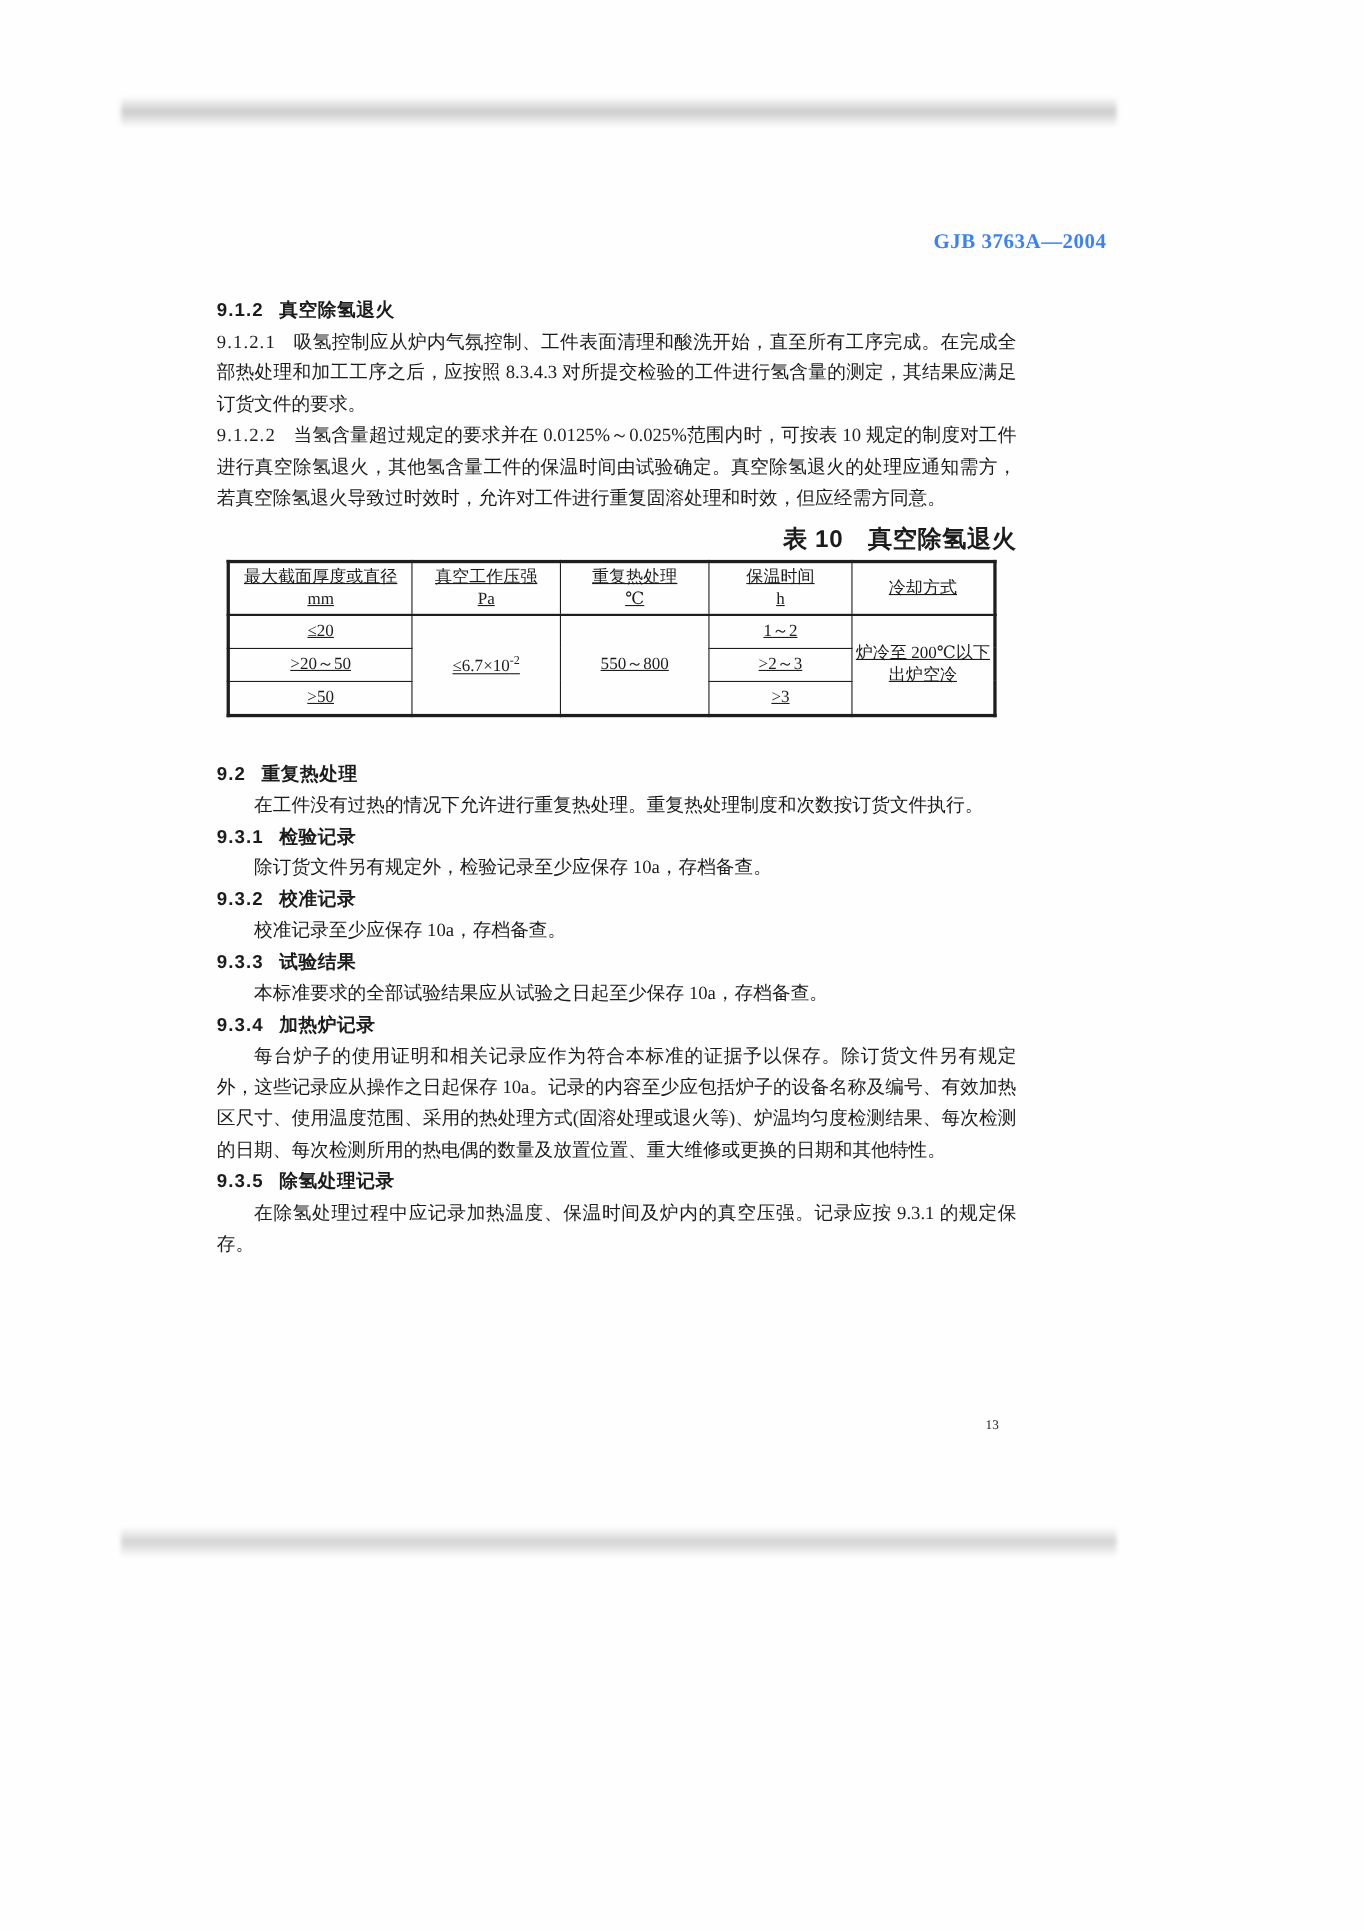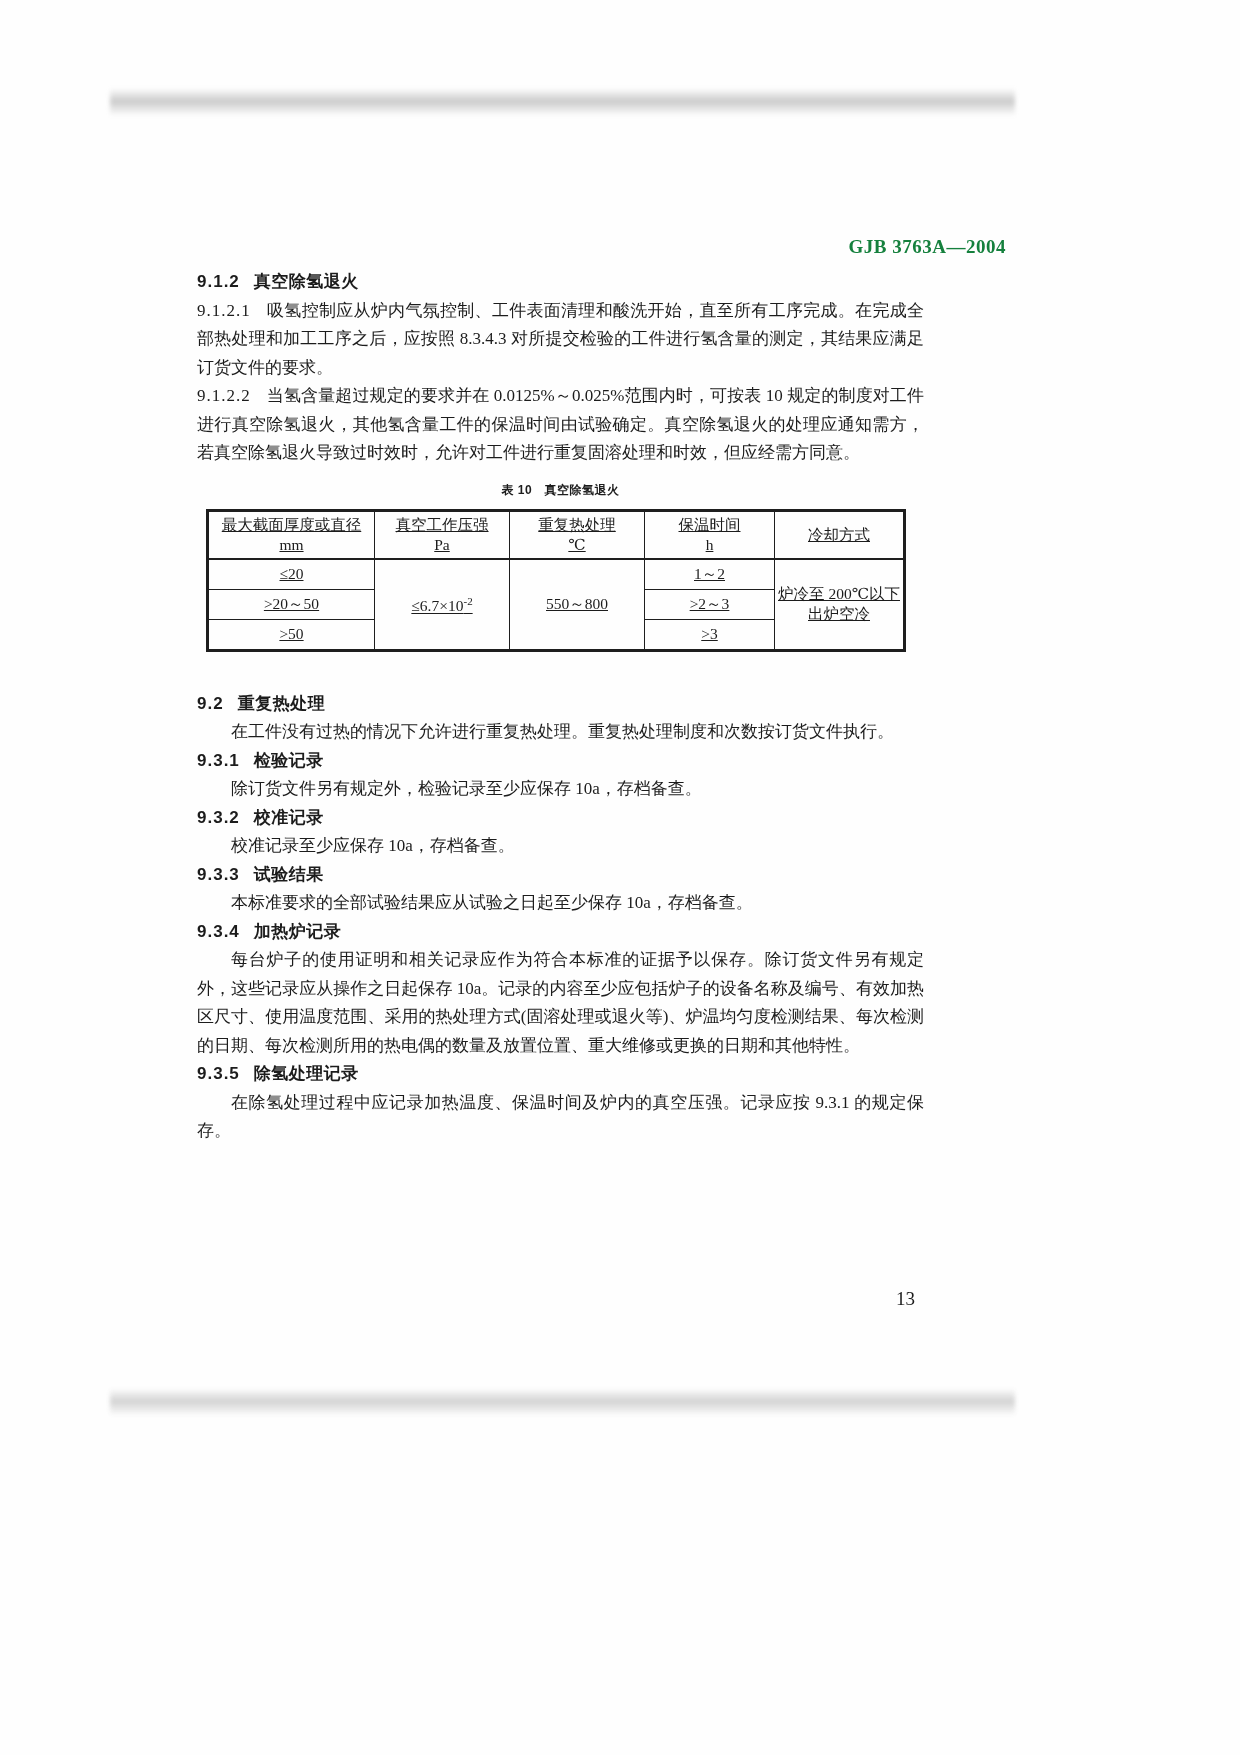--- a/index.html
+++ b/index.html
@@ -22,24 +22,24 @@
     left: 110px; width: 905px; height: 28px;
     background: linear-gradient(180deg, rgba(140,140,140,0) 0%, rgba(135,135,135,0.42) 48%, rgba(140,140,140,0) 100%);
     filter: blur(2px);
     pointer-events: none;
   }
   .scan-band.top { top: 88px; }
   .scan-band.bottom { top: 1388px; opacity: 0.85; }
 
   .doc-header {
     position: absolute;
-    top: 236px; right: 234px;
+    top: 209px; right: 234px;
     font-size: 19px; font-weight: bold;
     letter-spacing: 0.5px;
-    color: #15803d;
+    color: #3b82f6;
     font-family: Liberation Serif, serif;
   }
   .content {
     position: absolute;
     left: 197px; top: 268px;
     width: 727px;
     font-size: 17px;
     line-height: 28.5px;
     text-align: justify;
   }
@@ -59,24 +59,24 @@
     font-family: "Liberation Sans", "DejaVu Sans", sans-serif;
     font-weight: bold;
     letter-spacing: 0.5px;
   }
   .clause-para .clause-num {
     margin-right: 16px;
     letter-spacing: 1px;
   }
   .table-caption {
     margin-top: 9px;
-    text-align: center;
+    text-align: right;
     font-weight: bold;
     font-family: "Liberation Sans", "DejaVu Sans", sans-serif;
-    font-size: 12px;
+    font-size: 22px;
     line-height: 26px;
     letter-spacing: 0.5px;
   }
   table.t10 {
     border-collapse: collapse;
     margin: 6px 0 0 9px;
     width: 697px;
     table-layout: fixed;
     text-align: center;
     font-size: 15.5px;
@@ -91,21 +91,21 @@
   }
   table.t10 { border: 3px solid #1e1e1e; }
   table.t10 thead tr { border-bottom: 2.5px solid #1e1e1e; }
   table.t10 thead th { height: 40px; }
   table.t10 tbody td { height: 23px; }
   table.t10 sup { font-size: 11px; }
   .after-table { margin-top: 38px; }
   .page-number {
     position: absolute;
     left: 896px; top: 1288px;
-    font-size: 19px;
+    font-size: 12px;
   }
 </style>
 </head>
 <body>
 
 <div class="page">
 
   <div class="scan-band top"></div>
   <div class="scan-band bottom"></div>
 

